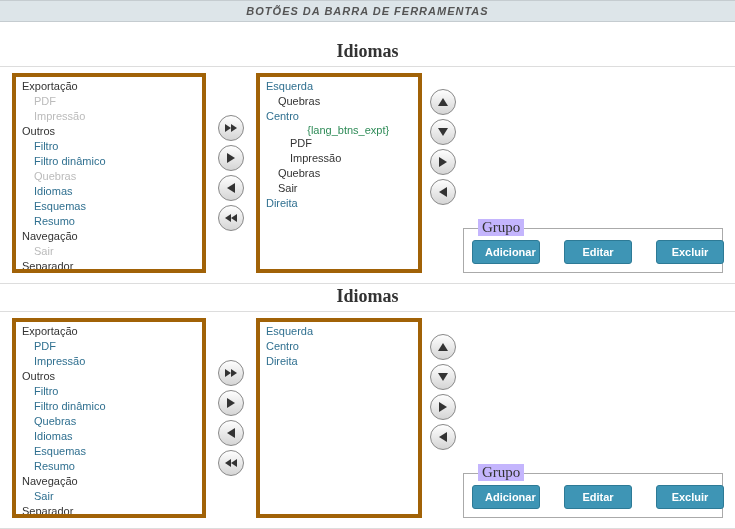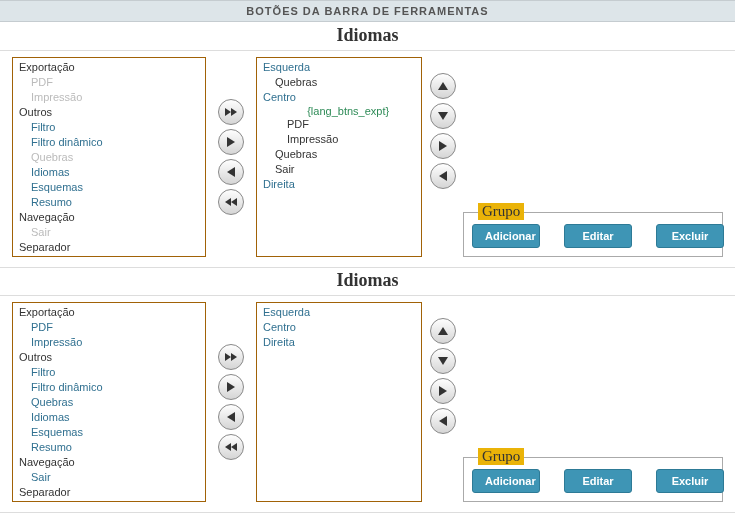--- a/index.html
+++ b/index.html
@@ -13,41 +13,42 @@
   .header-bar {
     background: #dde5e9;
     text-align: center;
     font-size: 11px;
     font-weight: bold;
     letter-spacing: 1px;
     color: #555;
     padding: 4px 0;
     border-top: 1px solid #c5ccd0;
     border-bottom: 1px solid #c5ccd0;
-    margin-bottom: 1px;
+    margin-bottom: 17px;
+    font-style: italic;
   }
   .section-title {
     text-align: center;
     font-family: Georgia, 'Times New Roman', serif;
     font-weight: bold;
     font-size: 18px;
     color: #333;
     padding: 2px 0 4px 0;
     border-bottom: 1px solid #ddd;
   }
   .section-row {
     display: flex;
     padding: 6px 12px 10px 12px;
     align-items: flex-start;
     border-bottom: 1px solid #ddd;
   }
   .listbox {
     width: 210px;
     height: 200px;
-    border: 1px solid #a16207;
+    border: 4px solid #a16207;
     overflow-y: scroll;
     padding: 2px 0;
     background: #fff;
     font-size: 11px;
   }
   .listbox .cat { color: #333; padding: 0 6px; line-height: 15px; }
   .listbox .item { color: #307090; padding: 0 6px 0 18px; line-height: 15px; cursor: default;}
   .listbox .item.dis { color: #bbb; }
   .listbox .item.sub { padding-left: 30px; color: #333;}
   .listbox .sep { text-align: left; padding-left: 18px;}
@@ -93,21 +94,21 @@
     padding: 8px 8px 8px 8px;
     position: relative;
     margin-top: 0;
   }
   .legend {
     position: relative;
     top: 0;
     font-family: Georgia, serif;
     font-size: 15px;
     color: #333;
-    background: #eab308;
+    background: #c4b5fd;
     padding: 0 4px;
     margin-left: 6px;
     width: fit-content;
     transform: translateY(-18px);
     margin-bottom: -14px;
   }
   .btn-row { display: flex; gap: 24px; }
   .blue-btn {
     background: #3e95b5;
     color: #fff;

